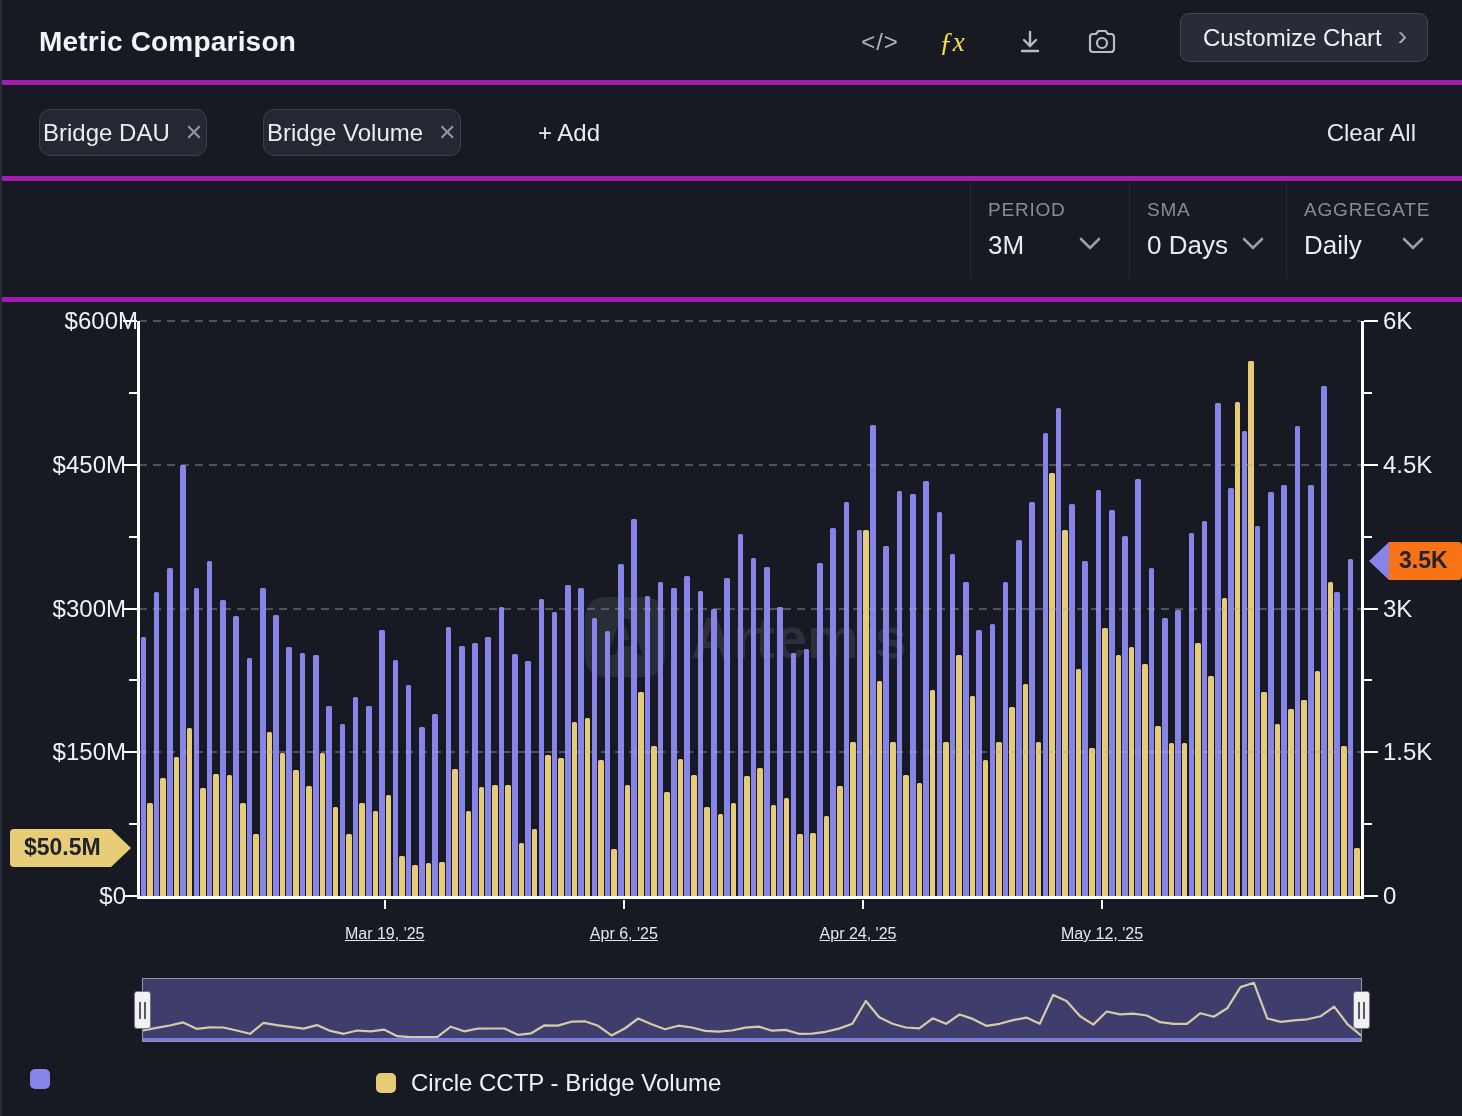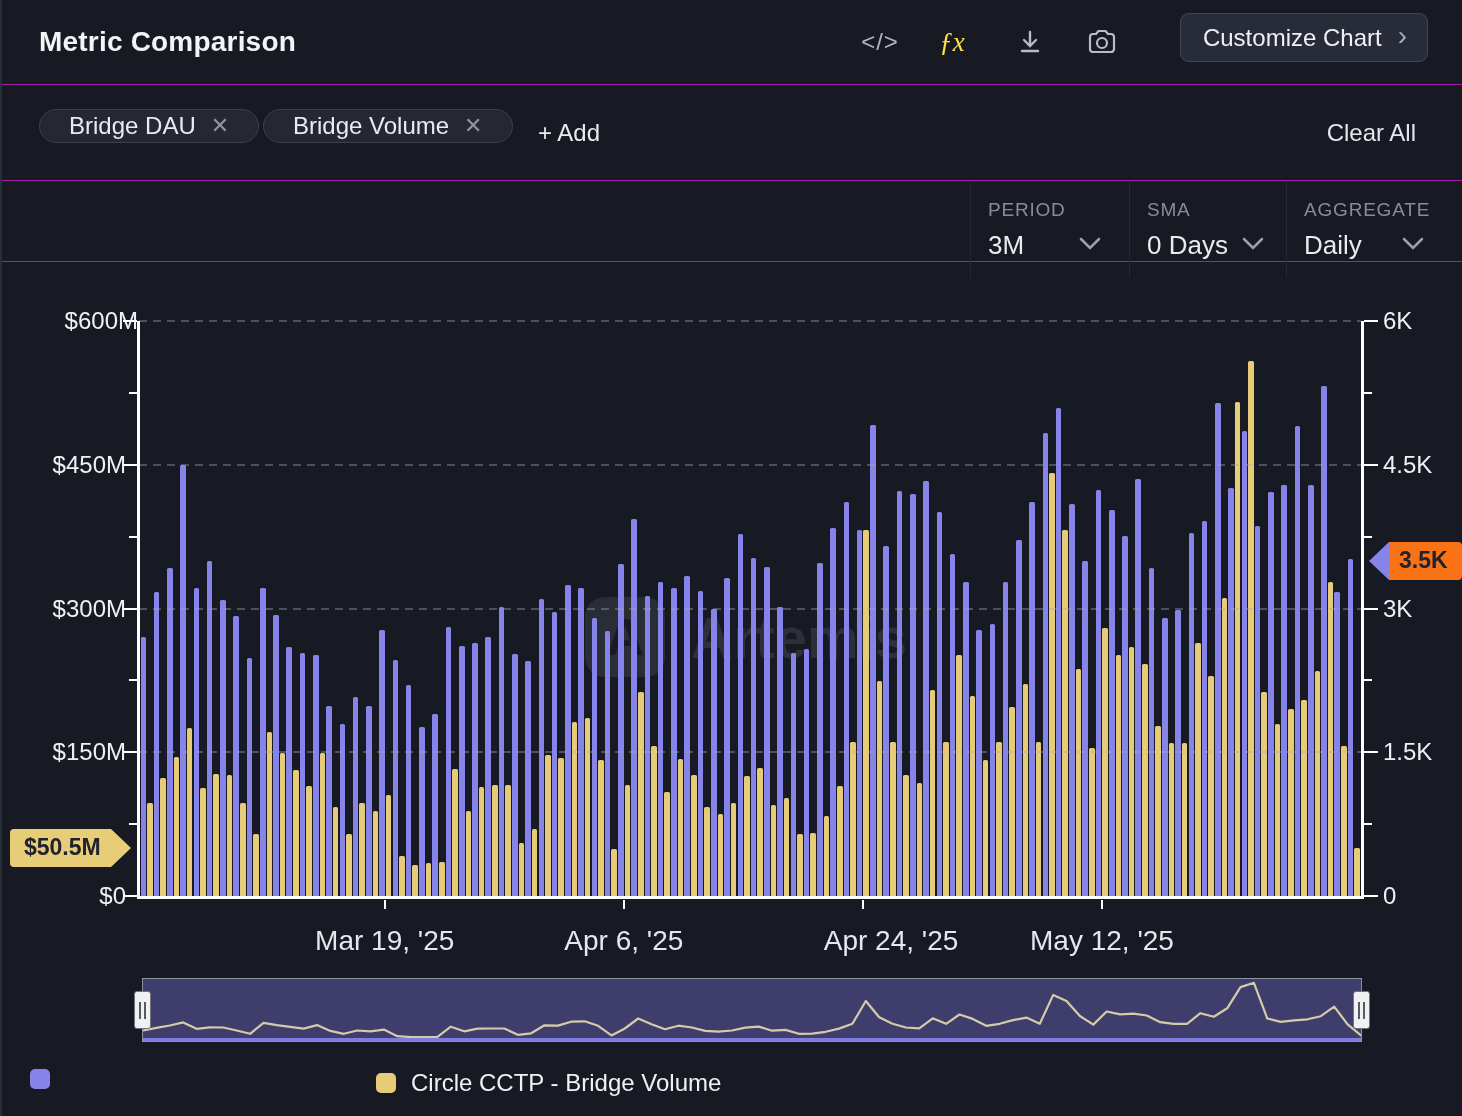--- a/index.html
+++ b/index.html
@@ -3,71 +3,71 @@
 <meta charset="utf-8">
 <style>
   * { margin:0; padding:0; box-sizing:border-box; }
   html,body { background:#0f1117; }
   #app {
     position:relative; width:1462px; height:1116px;
     background:#171a23; overflow:hidden;
     font-family:"Liberation Sans", sans-serif;
     color:#eef0f4; border-left:2px solid #2a2e38;
   }
-  .row-border { border-bottom:1px solid #a21caf; }
+  .row-border { border-bottom:5px solid #a21caf; }
 
   
   .header { position:absolute; left:0; top:0; width:100%; height:85px; }
   .page-title { position:absolute; left:37px; top:0; height:84px; line-height:84px;
     font-size:28px; font-weight:700; letter-spacing:0.2px; color:#f3f4f6; }
   .hicon { position:absolute; top:0; height:84px; display:flex; align-items:center;
     justify-content:center; width:44px; color:#b7bcc6; cursor:pointer; }
   .hicon.code { left:856px; font-size:24px; letter-spacing:1px; color:#aeb4bf; }
   .hicon.fx { left:928px; font-size:27px; font-style:italic;
     font-family:"Liberation Serif", serif; color:#fde047; }
   .hicon.dl { left:1006px; } .hicon.cam { left:1078px; }
   .customize-btn { position:absolute; right:34px; top:13px; height:49px;
     background:#272c38; border:1px solid #414855; border-radius:9px;
     display:flex; align-items:center; padding:0 20px 0 22px; cursor:pointer; }
   .customize-btn .lbl { font-size:24px; color:#eef0f3; }
   .customize-btn .chev-r { font-size:28px; color:#a7adb8; margin-left:16px; line-height:1;
     padding-bottom:4px; }
 
   
   .chips-row { position:absolute; left:0; top:85px; width:100%; height:96px; }
-  .chip { position:absolute; top:24px; height:34px; background:#252833;
-    border:1px solid #3a3f4b; border-radius:17px; display:flex; align-items:center;
-    padding:0 29px; cursor:pointer; }
+  .chip { position:absolute; top:24px; height:47px; background:#252833;
+    border:1px solid #3a3f4b; border-radius:11px; display:flex; align-items:center;
+    padding:0 3px; cursor:pointer; }
   .chip .chip-label { font-size:24px; color:#e9ebef; }
   .chip .chip-x { font-size:22px; color:#8f96a3; margin-left:15px; cursor:pointer; }
   .add-label { position:absolute; left:536px; top:24px; height:47px; line-height:47px;
     font-size:24px; color:#e9ebef; cursor:pointer; }
   .clear-all { position:absolute; right:46px; top:24px; height:47px; line-height:47px;
     font-size:24px; color:#e3e6ec; cursor:pointer; }
 
   
-  .controls-row { position:absolute; left:0; top:182px; width:100%; height:80px;text-decoration:underline; }
+  .controls-row { position:absolute; left:0; top:182px; width:100%; height:120px;text-decoration:underline; }
   .ctrl { position:absolute; top:0; height:96px; border-left:1px solid #252935;
     padding:17px 0 0 17px; cursor:pointer; }
   .ctrl .ctrl-label { font-size:19px; letter-spacing:0.8px; color:#868d9a; }
   .ctrl .ctrl-value { font-size:26px; color:#e9ebef; margin-top:9px; }
   .ctrl svg.chev { position:absolute; bottom:28px; stroke:#9aa0ab; }
 
   
   .chart-section { position:absolute; left:0; top:279px; width:100%; height:686px; }
   .ylab { position:absolute; font-size:24px; color:#eef0f4; }
   .ylab.left { width:118px; text-align:right; }
   .ylab.right { left:1381px; text-align:left; }
   .gridline { position:absolute; left:137px; width:1222px; height:2px;
     background:repeating-linear-gradient(90deg, rgba(162,170,182,0.38) 0 8px, transparent 8px 14px); }
   .axis { position:absolute; background:#ffffff; }
   .tick { position:absolute; height:2px; background:#ffffff; }
   .xtick { position:absolute; width:2px; height:9px; background:#ffffff; top:621px; }
-  .xlab { position:absolute; top:646px; font-size:28px; color:#e4e7ed;
-    transform:translateX(-50%); white-space:nowrap; }
+  .xlab { position:absolute; top:646px; font-size:16px; color:#e4e7ed;
+    transform:translateX(-50%); white-space:nowrap;text-decoration:underline; }
   #bars { position:absolute; left:138px; top:42px; width:1221px; height:575px;
     display:flex; align-items:flex-end; }
   .pair { flex:1 1 0; height:100%; display:flex; align-items:flex-end;
     justify-content:center; gap:1px; }
   .bar { width:42%; border-radius:1.5px 1.5px 0 0; }
 
   
   .tag { position:absolute; display:flex; align-items:center; height:38px; }
   .tag .tag-rect { height:38px; display:flex; align-items:center; padding:0 10px 0 14px;
     font-size:23px; font-weight:700; color:#20232e; border-radius:4px 0 0 4px; }
@@ -576,21 +576,21 @@
       <div class="tick" style="top: 472.25px; left: 1362px; width: 14px;"></div>
       <div class="tick" style="top: 544.125px; left: 127px; width: 8px;"></div>
       <div class="tick" style="top: 544.125px; left: 1362px; width: 8px;"></div>
       <div class="tick" style="top: 616px; left: 121px; width: 14px;"></div>
       <div class="tick" style="top: 616px; left: 1362px; width: 14px;"></div>
       <div class="xtick" style="left: 381.728px;"></div>
       <div class="xlab" style="left: 382.728px;">Mar 19, '25</div>
       <div class="xtick" style="left: 620.815px;"></div>
       <div class="xlab" style="left: 621.815px;">Apr 6, '25</div>
       <div class="xtick" style="left: 859.902px;"></div>
-      <div class="xlab" style="left: 889px;">Apr 24, '25</div>
+      <div class="xlab" style="left: 856px;">Apr 24, '25</div>
       <div class="xtick" style="left: 1098.99px;"></div>
       <div class="xlab" style="left: 1099.99px;">May 12, '25</div>
       <div class="tag" style="left: 8px; top: 549.604px;">
         <div class="tag-rect" style="background:#e7cd78">$50.5M</div>
         <div class="arr-r" style="border-left:20px solid #e7cd78"></div>
       </div>
       <div class="tag right" style="left: 1367px; top: 262.583px;">
         <div class="arr-l" style="border-right:20px solid #8784e9"></div>
         <div class="tag-rect" style="background:#f97316">3.5K</div>
       </div>

